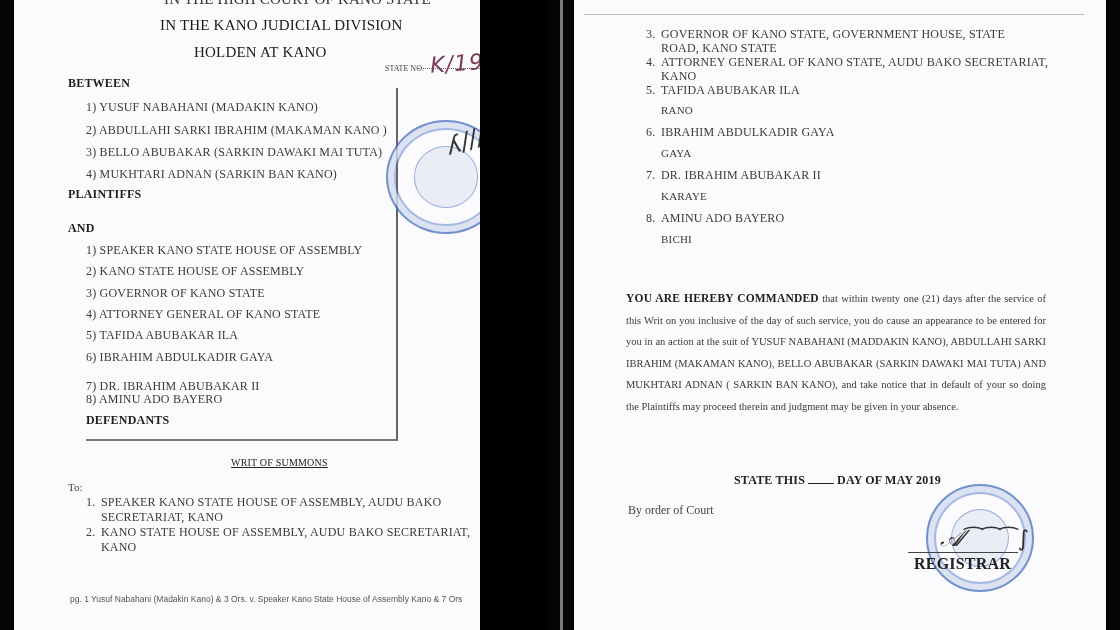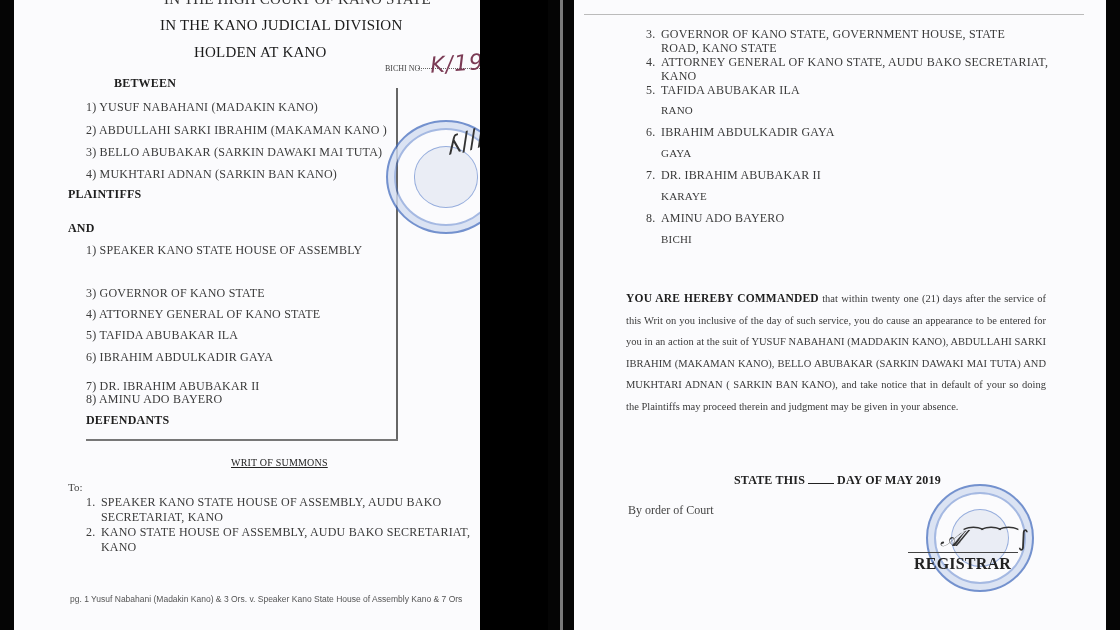--- a/index.html
+++ b/index.html
@@ -61,35 +61,36 @@
 <div class="bar" style="left:0;width:14px;"></div>
 <div class="bar" style="left:548px;width:26px;"></div>
 <div class="divider-grey"></div>
 <div class="bar" style="left:1106px;width:14px;"></div>
 
 <div class="page" id="page-left">
   <div class="abs cut-top small-caps">IN THE HIGH COURT OF KANO STATE</div>
   <div class="abs head1 small-caps" style="left:146px;top:17px;">IN THE KANO JUDICIAL DIVISION</div>
   <div class="abs head1 small-caps" style="left:180px;top:44px;">HOLDEN AT KANO</div>
 
-  <div class="abs suit-no" style="left:371px;top:64px;">BICHI NO.</div>
+  <div class="abs suit-no" style="left:371px;top:64px;">STATE NO.</div>
   <div class="suit-line"></div>
   <div class="abs suit-hand" style="left:416px;top:48px;">K/197/2019</div>
 
-  <div class="abs bold-label small-caps" style="left:54px;top:76px;margin-left:46px;">BETWEEN</div>
+  <div class="abs bold-label small-caps" style="left:54px;top:76px;">BETWEEN</div>
 
   <div class="abs body-item small-caps" style="left:72px;top:100px;">1)  YUSUF NABAHANI (MADAKIN KANO)</div>
   <div class="abs body-item small-caps" style="left:72px;top:123px;">2)  ABDULLAHI  SARKI IBRAHIM (MAKAMAN KANO )</div>
   <div class="abs body-item small-caps" style="left:72px;top:145px;">3)  BELLO ABUBAKAR (SARKIN DAWAKI MAI TUTA)</div>
   <div class="abs body-item small-caps" style="left:72px;top:167px;">4)  MUKHTARI ADNAN  (SARKIN BAN KANO)</div>
   <div class="abs bold-label small-caps" style="left:54px;top:187px;">PLAINTIFFS</div>
 
   <div class="abs bold-label small-caps" style="left:54px;top:221px;">AND</div>
 
   <div class="abs body-item small-caps" style="left:72px;top:243px;">1)  SPEAKER KANO STATE HOUSE OF ASSEMBLY</div>
+  <div class="abs body-item small-caps" style="left:72px;top:264px;">2)  KANO STATE HOUSE OF ASSEMBLY</div>
   <div class="abs body-item small-caps" style="left:72px;top:286px;">3)  GOVERNOR OF   KANO STATE</div>
   <div class="abs body-item small-caps" style="left:72px;top:307px;">4)  ATTORNEY GENERAL OF KANO STATE</div>
   <div class="abs body-item small-caps" style="left:72px;top:328px;">5)  TAFIDA ABUBAKAR ILA</div>
   <div class="abs body-item small-caps" style="left:72px;top:350px;">6)  IBRAHIM ABDULKADIR GAYA</div>
   <div class="abs body-item small-caps" style="left:72px;top:371px;margin-top:8px;">7)  DR. IBRAHIM ABUBAKAR II</div>
   <div class="abs body-item small-caps" style="left:72px;top:392px;">8)  AMINU ADO BAYERO</div>
   <div class="abs bold-label small-caps" style="left:72px;top:413px;">DEFENDANTS</div>
 
   <div class="party-box"></div>
   <div class="party-box-bottom"></div>

